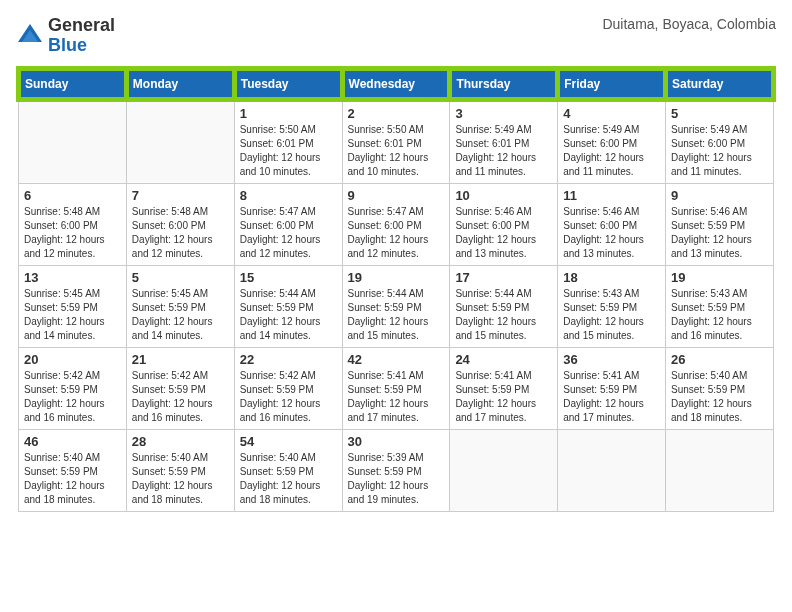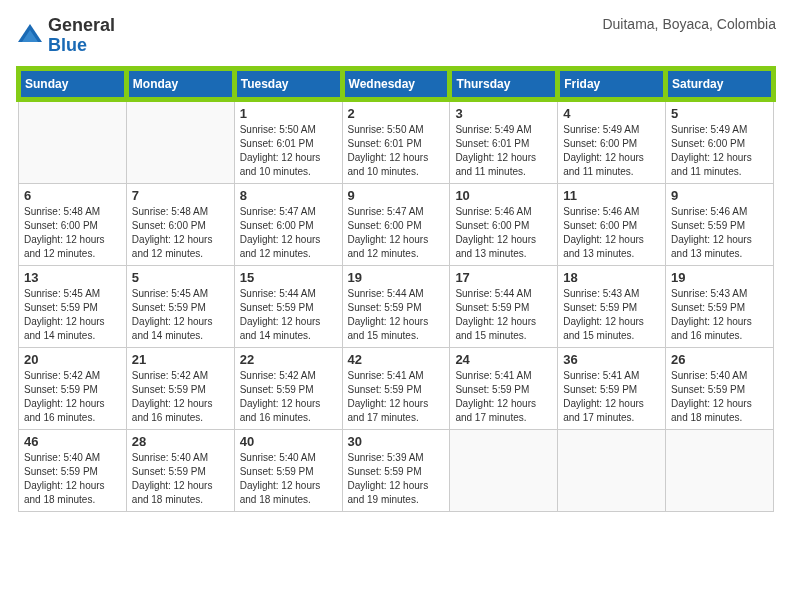--- a/index.html
+++ b/index.html
@@ -293,21 +293,21 @@
 Sunset: 5:59 PM
 Daylight: 12 hours and 18 minutes.</div>
         </td>
         <td>
           <span class="day-num">28</span>
           <div class="day-info" style="white-space: pre-line;">Sunrise: 5:40 AM
 Sunset: 5:59 PM
 Daylight: 12 hours and 18 minutes.</div>
         </td>
         <td>
-          <span class="day-num">40</span>
+          <span class="day-num">54</span>
           <div class="day-info" style="white-space: pre-line;">Sunrise: 5:40 AM
 Sunset: 5:59 PM
 Daylight: 12 hours and 18 minutes.</div>
         </td>
         <td>
           <span class="day-num">30</span>
           <div class="day-info" style="white-space: pre-line;">Sunrise: 5:39 AM
 Sunset: 5:59 PM
 Daylight: 12 hours and 19 minutes.</div>
         </td>

